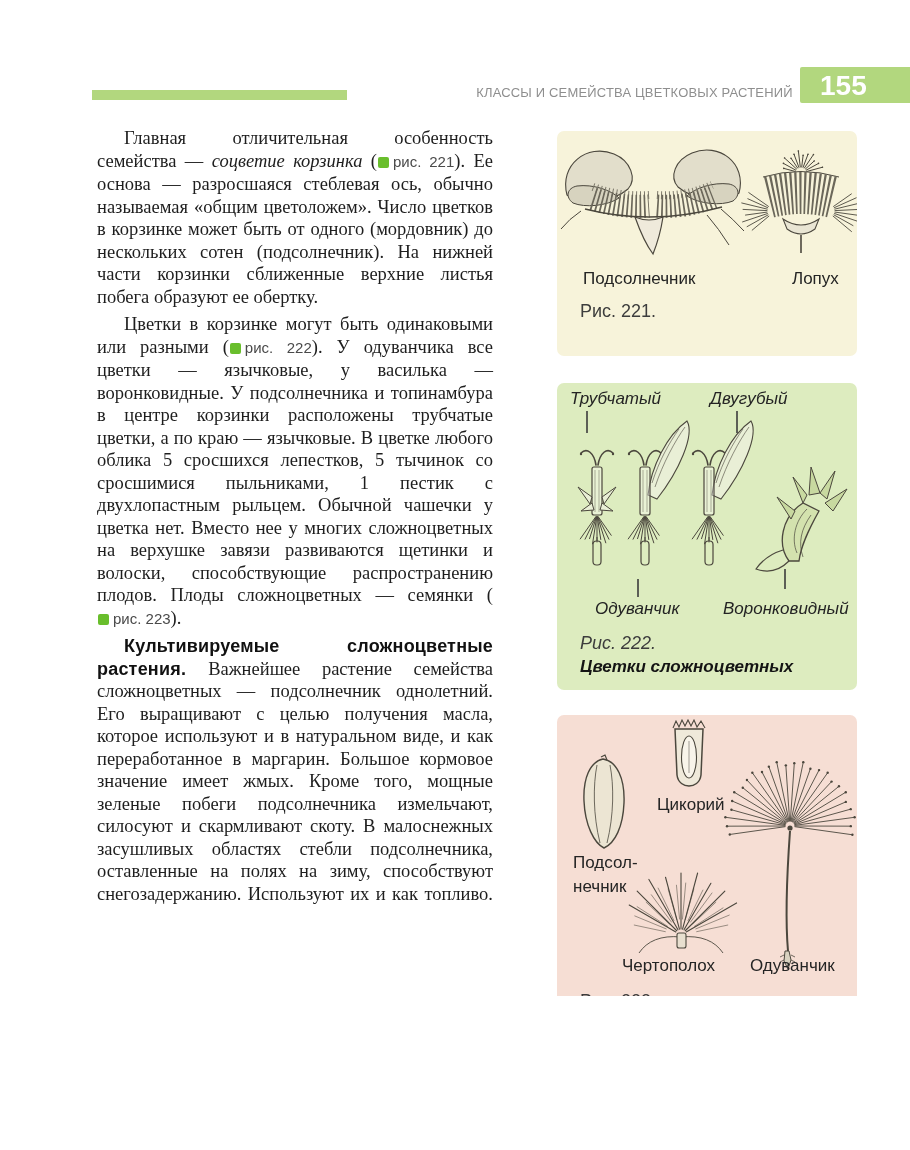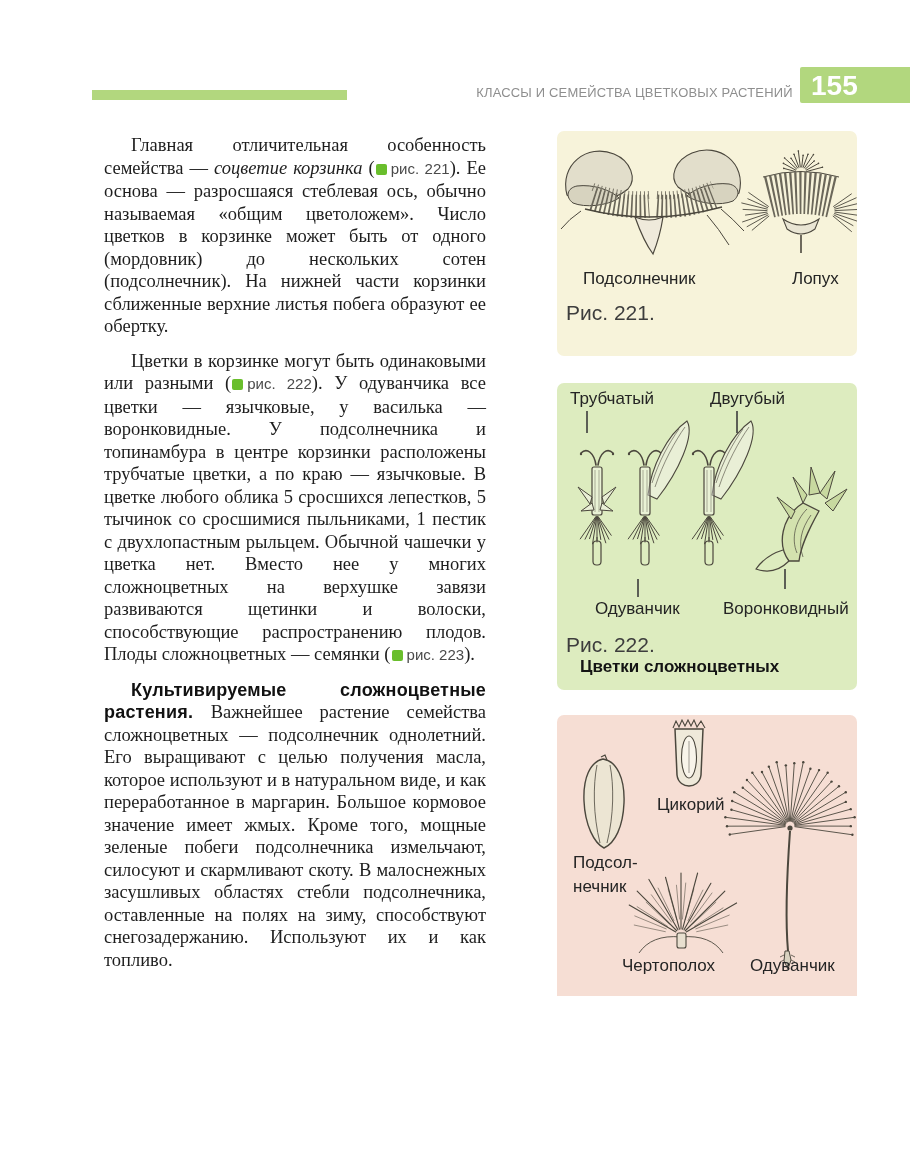--- a/index.html
+++ b/index.html
@@ -6,40 +6,40 @@
   .page{position:relative;width:910px;height:996px;background:#ffffff;overflow:hidden;
         font-family:"Liberation Serif", serif;}
 
   
   .header-rule{position:absolute;left:92px;top:90px;width:255px;height:10px;background:var(--accent-green);}
   .header-title{position:absolute;top:85px;right:117px;font-family:"Liberation Sans",sans-serif;
         font-size:13.5px;letter-spacing:.2px;color:#8e8e8e;white-space:nowrap;
         transform:scaleX(.96);transform-origin:right center;}
   .page-badge{position:absolute;left:800px;top:67px;width:110px;height:36px;background:var(--accent-green);
         color:#ffffff;font-family:"Liberation Sans",sans-serif;font-weight:bold;font-size:28px;
-        line-height:37px;padding-left:11px;box-sizing:border-box;border-radius:2px 0 0 2px;}
+        line-height:37px;padding-left:20px;box-sizing:border-box;border-radius:2px 0 0 2px;}
 
   
   .article{position:absolute;left:92px;top:122px;width:406px;color:#1e1e1e;}
-  .para{margin:12px;font-size:18.5px;line-height:22.5px;text-align:justify;text-indent:27px;}
+  .para{margin:5px;font-size:18.5px;line-height:22.5px;text-align:justify;text-indent:27px;}
   .para:last-child{text-align-last:justify;}
   .it{font-style:italic;}
   .bd{font-family:"Liberation Sans",sans-serif;font-weight:bold;font-size:18px;letter-spacing:.2px;color:#111;}
   .figref{font-family:"Liberation Sans",sans-serif;font-size:15px;color:#4a4a4a;white-space:nowrap;}
   .refsq{display:inline-block;width:11px;height:11px;background:var(--figref-green);
         border-radius:2px;margin:0 4px 0 1px;vertical-align:-1px;}
 
   
   .figbox{position:absolute;left:517px;width:300px;border-radius:7px;margin-top:13px;}
   #figbox-221{top:118px;height:225px;background:var(--box1-bg);}
-  #figbox-222{top:370px;height:307px;background:var(--box2-bg);}
+  #figbox-222{top:370px;height:307px;background:var(--box2-bg);font-style:italic;}
   #figbox-223{top:702px;height:332px;background:var(--box3-bg);}
   .figbox svg{position:absolute;left:0;top:0;}
   .fig-label{position:absolute;font-family:"Liberation Sans",sans-serif;font-size:17px;color:#242424;white-space:nowrap;}
-  .cap-num{position:absolute;left:9px;font-family:"Liberation Sans",sans-serif;font-size:21px;color:#3d3d3d;}
+  .cap-num{position:absolute;left:23px;font-family:"Liberation Sans",sans-serif;font-size:18px;color:#3d3d3d;}
   .cap-title{position:absolute;left:23px;font-family:"Liberation Sans",sans-serif;font-size:17px;font-weight:bold;color:#141414;white-space:nowrap;}
 </style>
 </head>
 <body>
 
 <div class="page">
 
   <div class="header-rule"></div>
   <div class="header-title">КЛАССЫ И СЕМЕЙСТВА ЦВЕТКОВЫХ РАСТЕНИЙ</div>
   <div class="page-badge">155</div>

